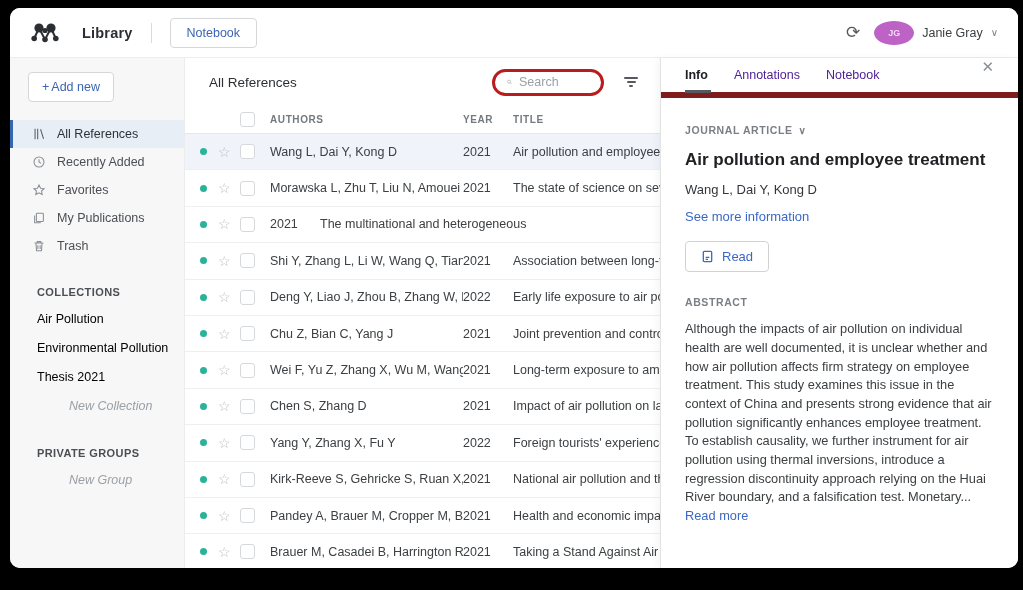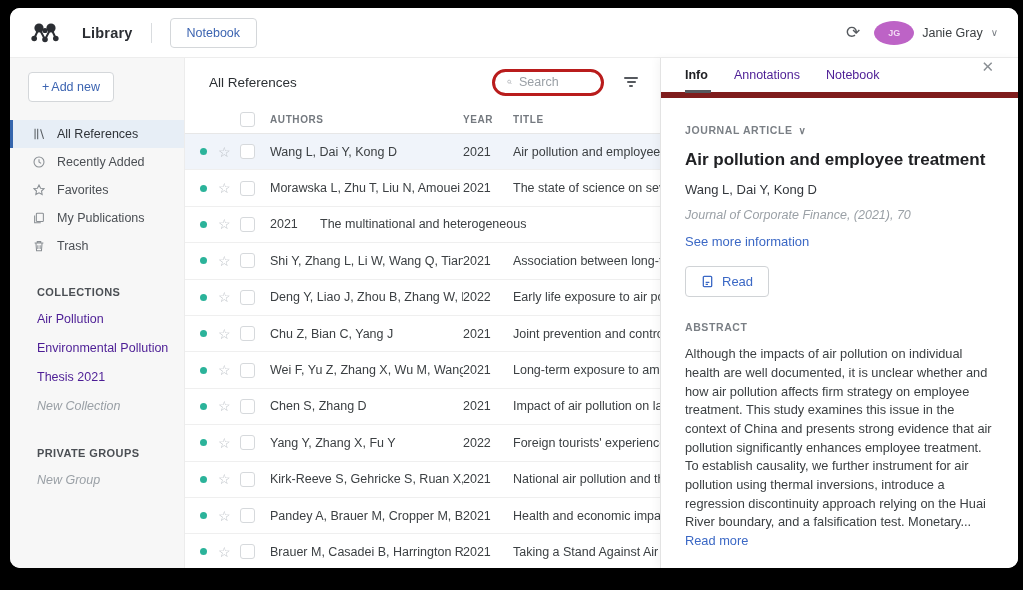--- a/index.html
+++ b/index.html
@@ -32,22 +32,22 @@
   .addnew { margin:0 0 18px 18px; border:1px solid #d4d7da; background:#fff; border-radius:4px;
     color:#3c64b1; font-size:12.5px; padding:7px 13px; cursor:pointer; font-family:inherit; }
   .addnew .plus { margin-right:2px; }
   .nav-item { display:flex; align-items:center; gap:11px; padding:6px 0 6px 19px; height:28px;
     font-size:12.5px; color:#4b4f54; cursor:pointer; border-left:3px solid transparent; }
   .nav-item svg { width:14px; height:14px; stroke:#8a8f94; fill:none; stroke-width:1.2; flex:0 0 14px; }
   .nav-item.active { background:#e7eef6; border-left-color:#3666ad; color:#2f3338; }
   .nav-item.active svg { stroke:#5a5f64; }
   .side-section { margin-top:26px; padding-left:27px; }
   .side-head { font-size:11px; font-weight:bold; color:#4b4f54; letter-spacing:.4px; margin-bottom:14px; }
-  .side-link { font-size:12.5px; color:#4c1d95; margin-bottom:15px; cursor:pointer; }
-  .side-link.ghost { color:#9aa0a6; font-style:italic; }
+  .side-link { font-size:12.5px; color:#000000; margin-bottom:15px; cursor:pointer; }
+  .side-link.ghost { color:#9aa0a6; font-style:italic;margin-left:32px; }
 
   
   .listpane { flex:1; min-width:0; display:flex; flex-direction:column; background:#fff; }
   .list-header { height:48px; flex:0 0 48px; display:flex; align-items:center; padding:0 18px 0 24px; }
   .list-title { font-size:13.5px; color:#2b2f33; }
   .search-wrap { margin-left:auto; display:flex; align-items:center; gap:16px; }
   .search-pill { display:flex; align-items:center; gap:7px; border:3px solid #b91c1c;
     border-radius:14px; height:27px; padding:0 12px; width:112px; background:#fff; }
   .search-pill svg { width:12px; height:12px; stroke:#8a8f94; fill:none; stroke-width:1.4; }
   .search-pill input { border:none; outline:none; width:70px; font-size:12.5px; color:#3c4043;
@@ -392,21 +392,20 @@
         <div class="tab">Notebook</div>
         <div class="close-x">✕</div>
       </div>
       <div class="detail-scroll">
         <div class="doc-type">
           <span>JOURNAL ARTICLE</span>
           <span class="chev">∨</span>
         </div>
         <div class="doc-title">Air pollution and employee treatment</div>
         <div class="doc-authors">Wang L, Dai Y, Kong D</div>
-        <div class="doc-source">Journal of Corporate Finance, (2021), 70</div>
         <div><span class="more-link">See more information</span></div>
         <button class="read-btn">
           <svg viewBox="0 0 14 14">
               <rect x="2.5" y="1.5" width="9" height="11" rx="1"></rect>
               <path d="M5 8h4 M5 10h2.5"></path>
             </svg>
           <span>Read</span>
         </button>
         <div class="sec-head abstract-head">ABSTRACT</div>
         <div class="abstract-text">

